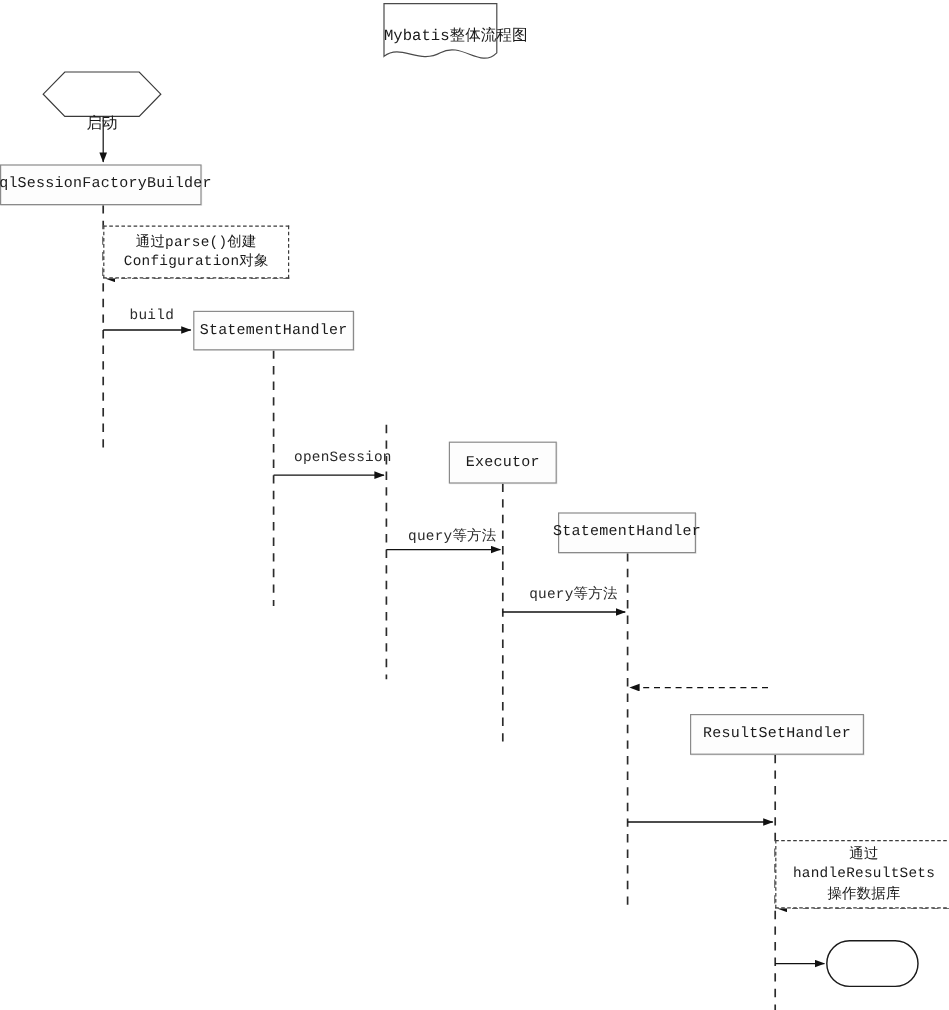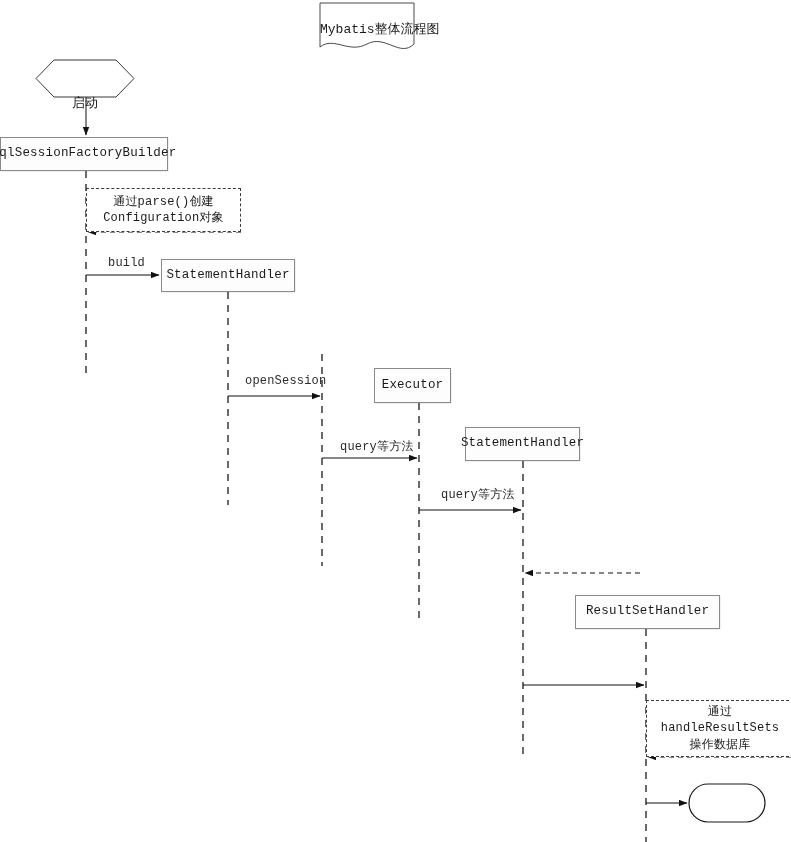--- a/index.html
+++ b/index.html
@@ -139,21 +139,21 @@
   </div>
 
   <div class="shape-label" style="left:36px; top:60px; width:98px; height:37px;margin-top:24px;">启动</div>
 
   <div class="node participant" style="left:0px; top:137px; width:168px; height:34px;">
     <span>SqlSessionFactoryBuilder</span>
   </div>
   <div class="node participant" style="left:161px; top:259px; width:134px; height:33px;">
     <span>StatementHandler</span>
   </div>
-  <div class="node participant" style="left:374px; top:368px; width:77px; height:35px;">
+  <div class="node participant" style="left:374px; top:368px; width:90px; height:35px;">
     <span>Executor</span>
   </div>
   <div class="node participant" style="left:575px; top:595px; width:145px; height:34px;">
     <span>ResultSetHandler</span>
   </div>
   <div class="node participant" style="left:465px; top:427px; width:115px; height:34px;">
     <span>StatementHandler</span>
   </div>
 
   <div class="msg-label" style="left:108px; top:256px;">build</div>

